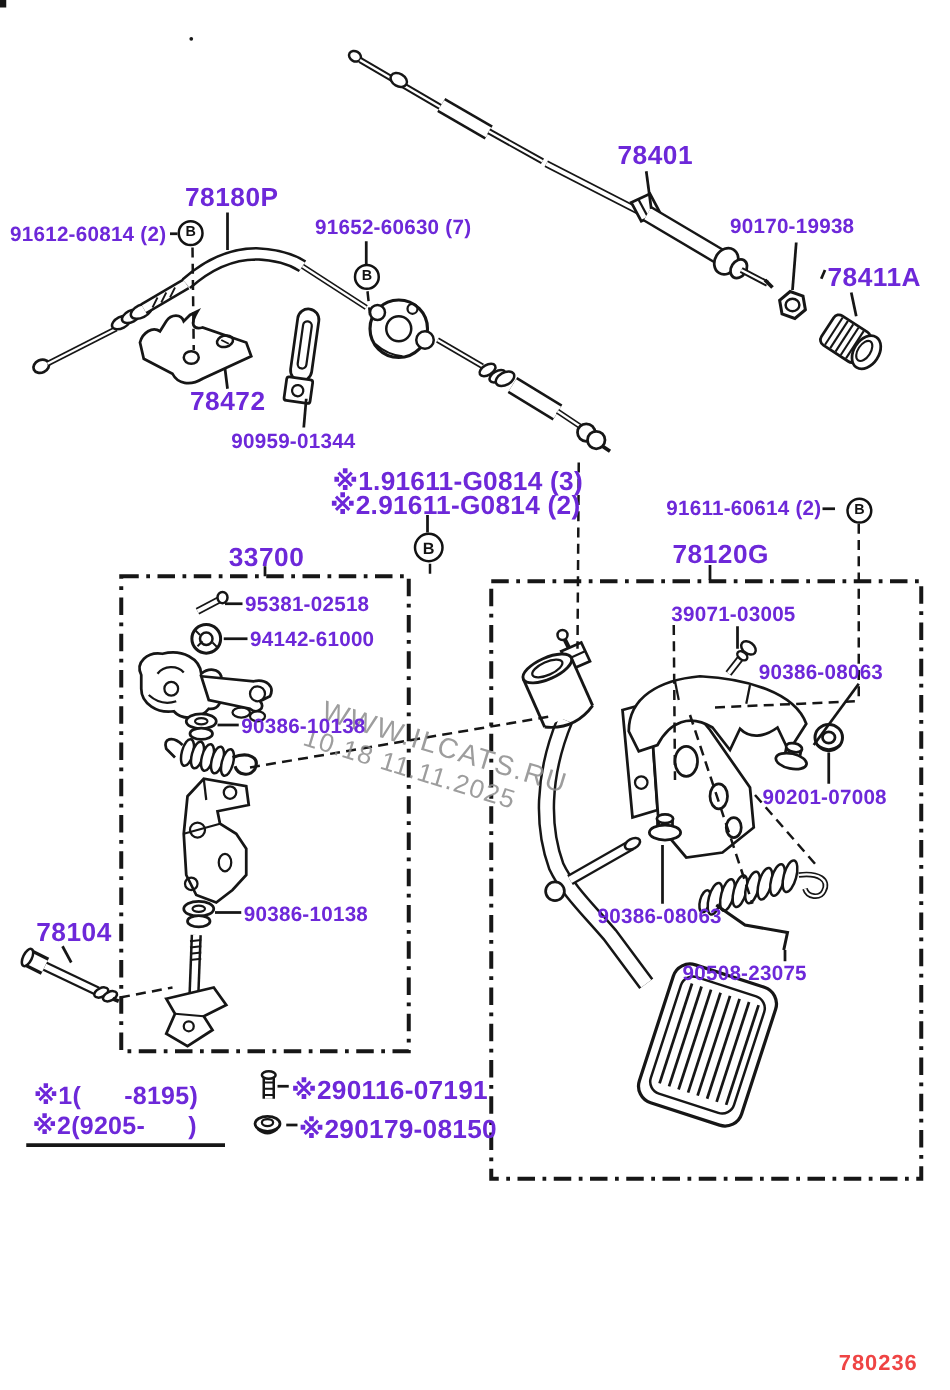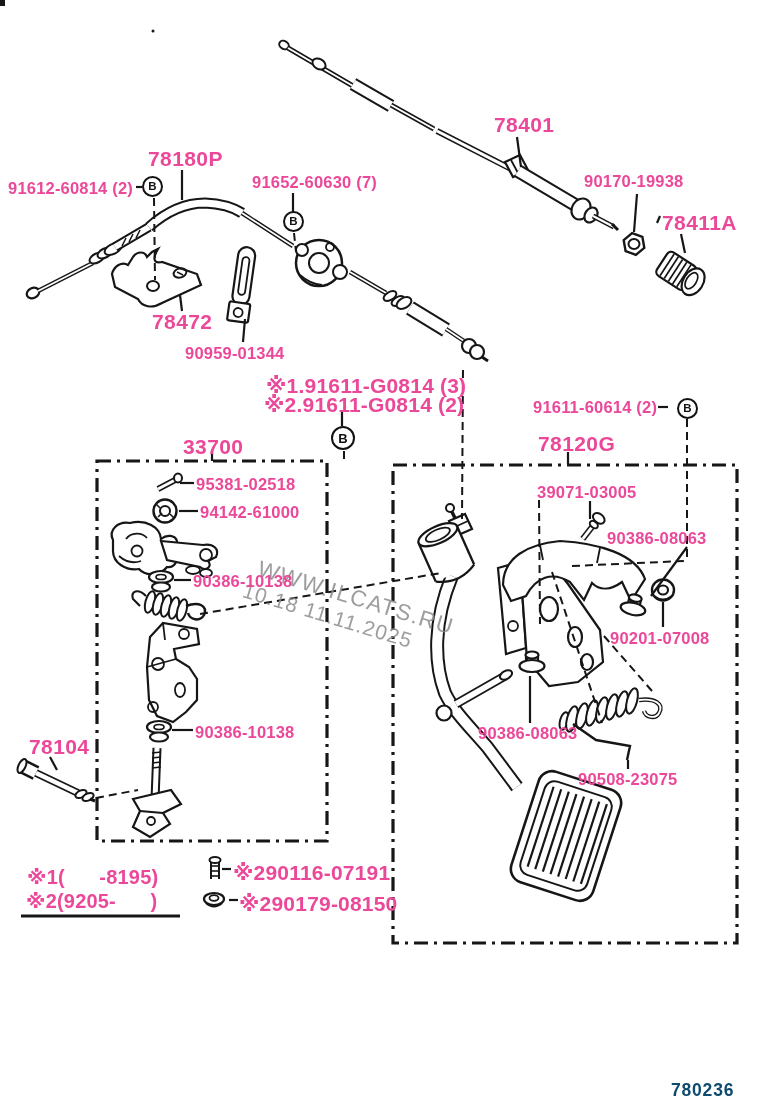--- a/index.html
+++ b/index.html
@@ -1,33 +1,33 @@
 <!DOCTYPE html>
 <html><head>
 <meta charset="utf-8">
 <style>
   html,body{margin:0;padding:0;background:#fff;}
   .canvas{position:relative;width:760px;height:1112px;background:#fff;overflow:hidden;
           font-family:"Liberation Sans","DejaVu Sans",sans-serif;}
   svg{position:absolute;left:0;top:0;}
-  .lbl{position:absolute;color:#ec4899;font-weight:700;font-size:16.5px;line-height:1.1;
+  .lbl{position:absolute;color:#6d28d9;font-weight:700;font-size:16.5px;line-height:1.1;
        white-space:pre;letter-spacing:0.2px;}
   .lbl.big{font-size:21px;letter-spacing:0.4px;}
   .lbl.small{font-size:21px;}
   .lbl.note{font-size:20px;}
   .cb{position:absolute;width:17px;height:17px;border:2.2px solid #121212;border-radius:50%;
       color:#121212;font-size:11.5px;font-weight:700;display:flex;align-items:center;
       justify-content:center;line-height:1;background:#fff;}
   .cb.lg{width:20px;height:20px;font-size:13px;}
   .wm{position:absolute;left:262px;top:556px;color:#8d8d8d;opacity:.85;
       transform:rotate(17deg);transform-origin:0 0;white-space:nowrap;font-weight:400;}
   .wm .l1{font-size:22.5px;letter-spacing:1.5px;}
   .wm .l2{font-size:21px;margin-left:-8px;letter-spacing:1px;}
   .code{position:absolute;left:671px;top:1080px;font-size:17.5px;font-weight:700;
-        letter-spacing:0.8px;color:#0c4a6e;}
+        letter-spacing:0.8px;color:#ef4444;}
 </style>
 </head>
 <body>
 
 <div class="canvas">
 
 <svg width="760" height="1112" viewBox="0 0 760 1112">
 
   <g>
     <rect x="0" y="0" width="5" height="6" fill="#161616"></rect>
@@ -347,21 +347,21 @@
 <div class="lbl big" style="left:538px;top:432px">78120G</div>
 <div class="lbl" style="left:196px;top:475px">95381-02518</div>
 <div class="lbl" style="left:200px;top:503px">94142-61000</div>
 <div class="lbl" style="left:193px;top:572px">90386-10138</div>
 <div class="lbl" style="left:195px;top:723px">90386-10138</div>
 <div class="lbl big" style="left:29px;top:735px">78104</div>
 <div class="lbl" style="left:537px;top:483px">39071-03005</div>
 <div class="lbl" style="left:607px;top:529px">90386-08063</div>
 <div class="lbl" style="left:610px;top:629px">90201-07008</div>
 <div class="lbl" style="left:478px;top:724px">90386-08063</div>
-<div class="lbl" style="left:578px;top:770px">90508-23075</div>
+<div class="lbl" style="left:546px;top:770px">90508-23075</div>
 
 <div class="lbl note" style="left:27px;top:866px">※1(      -8195)</div>
 <div class="lbl note" style="left:26px;top:890px">※2(9205-      )</div>
 <div class="lbl small" style="left:233px;top:861px">※290116-07191</div>
 <div class="lbl small" style="left:239px;top:892px">※290179-08150</div>
 
 <span class="cb" style="left:142px;top:176px">B</span>
 <span class="cb" style="left:283px;top:211px">B</span>
 <span class="cb lg" style="left:331px;top:426px">B</span>
 <span class="cb" style="left:677px;top:398px">B</span>

